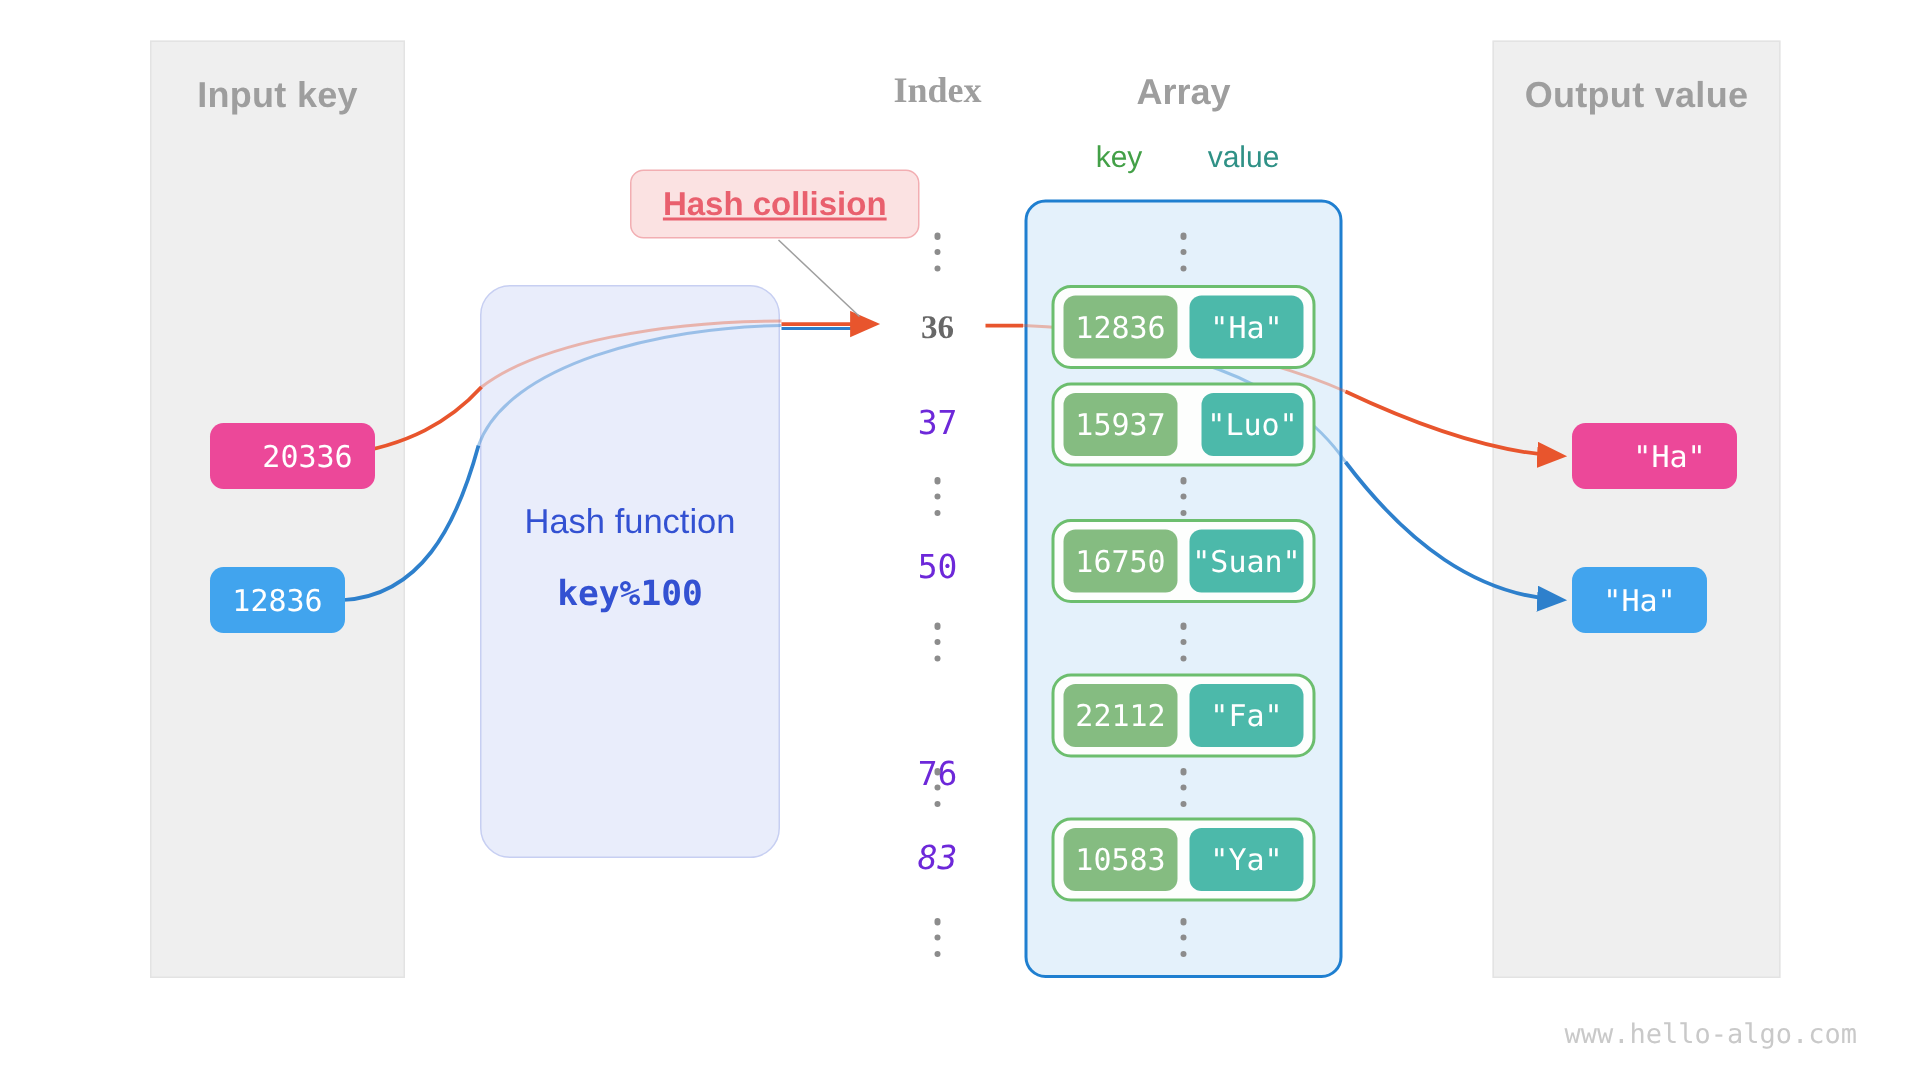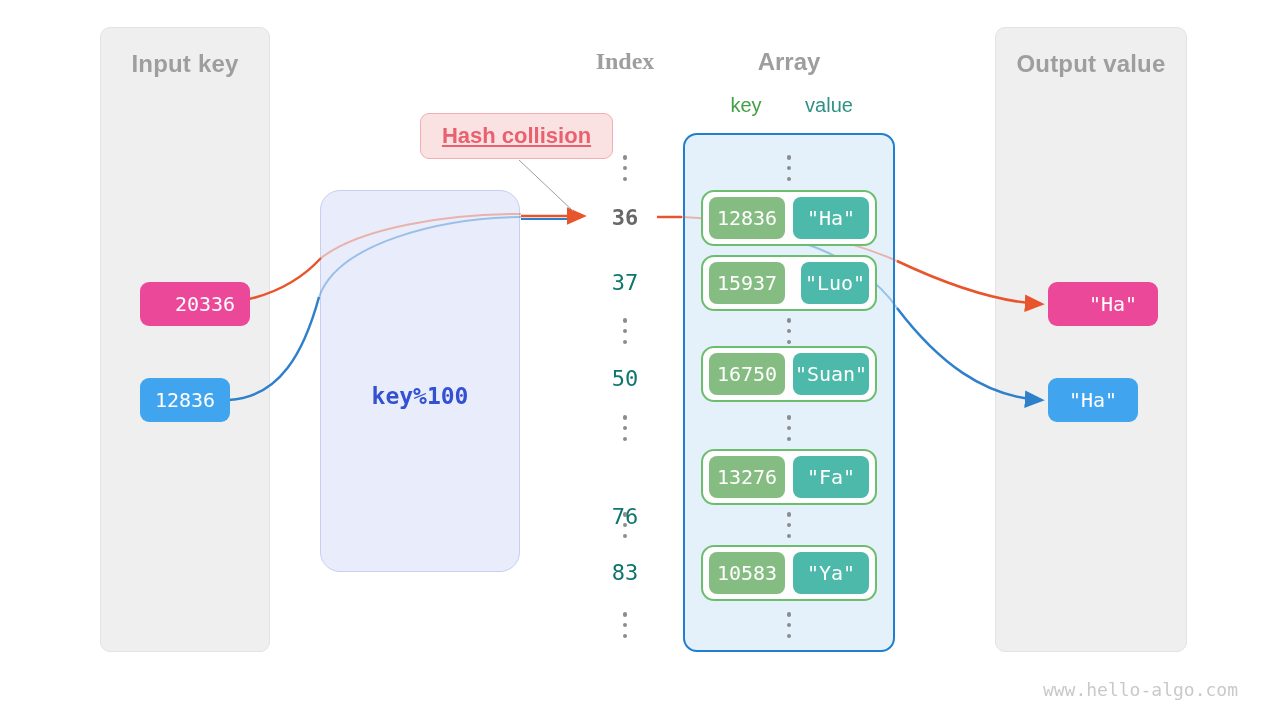--- a/index.html
+++ b/index.html
@@ -2,21 +2,21 @@
 <html><head>
 <meta charset="utf-8">
 <style>
   html,body{margin:0;padding:0;background:#ffffff;}
   .stage{position:relative;width:1280px;height:720px;background:#ffffff;overflow:hidden;
          font-family:"Liberation Sans",sans-serif;}
   .mono{font-family:"DejaVu Sans Mono",monospace;}
 
   
   .panel{position:absolute;top:27px;width:170px;height:625px;background:#efefef;
-         border:1px solid #e3e3e3;border-radius:10px;box-sizing:border-box;}
+         border:1px solid #e3e3e3;border-radius:0;box-sizing:border-box;}
   .panel.output{width:192px;}
   .panel-title{position:absolute;top:22px;left:0;width:100%;text-align:center;
                font-size:24px;font-weight:bold;color:#9e9e9e;letter-spacing:.2px;}
 
   
   .chip{position:absolute;width:90px;height:44px;border-radius:9px;display:flex;
         align-items:center;justify-content:center;color:#ffffff;font-size:20px;z-index:5;}
   .chip.orange{background:#ec4899;padding-left:20px;}
   .chip.blue{background:#41a4ee;}
 
@@ -36,22 +36,22 @@
 
   
   .col-header{position:absolute;top:48px;width:120px;text-align:center;font-size:24px;
               font-weight:bold;color:#9e9e9e;}
   .sub-header{position:absolute;top:94px;width:84px;text-align:center;font-size:20px;font-weight:500;}
   .sub-header.key{color:#43a047;}
   .sub-header.value{color:#2f9186;}
 
   
   .index-row{position:absolute;left:585px;width:80px;height:30px;line-height:30px;
-             text-align:center;font-size:22px;color:#0f766e;}
-  .index-row.bold{font-weight:bold;color:#686868;}
+             text-align:center;font-size:22px;color:#6d28d9;}
+  .index-row.bold{font-weight:bold;color:#686868;font-family:Liberation Serif, serif;}
 
   
   .arraybox{position:absolute;left:683px;top:133px;width:212px;height:519px;background:#e4f1fb;
             border:2.5px solid #1f7fd0;border-radius:14px;box-sizing:border-box;z-index:1;}
 
   
   .pair{position:absolute;left:701px;width:176px;height:56px;background:#fdfefd;
         border:2px solid #6cbe6e;border-radius:13px;box-sizing:border-box;display:flex;
         align-items:center;padding:0 6px;gap:8px;z-index:5;}
   .pair .kbox{width:76px;height:42px;background:#85bc81;border-radius:8px;display:flex;
@@ -75,20 +75,21 @@
 
   <div class="panel" style="left:100px;">
     <div class="panel-title">Input key</div>
   </div>
 
   <div class="panel output" style="left:995px;">
     <div class="panel-title">Output value</div>
   </div>
 
   <div class="hashbox">
+    <div class="hash-title">Hash function</div>
     <div class="hash-formula mono">key%100</div>
   </div>
 
   <div class="arraybox"></div>
 
   <div class="col-header" style="left:565px;font-family:Liberation Serif, serif;">Index</div>
   <div class="col-header" style="left:729px;">Array</div>
   <div class="sub-header key" style="left:704px;">key</div>
   <div class="sub-header value" style="left:787px;">value</div>
 
@@ -158,21 +159,21 @@
         <i class="dot"></i>
         <i class="dot"></i>
         <i class="dot"></i>
       </div>
       <div class="index-row mono" style="top: 462px; margin-top: 40px;">76</div>
       <div class="vdots" style="left: 585px; top: 512px;">
         <i class="dot"></i>
         <i class="dot"></i>
         <i class="dot"></i>
       </div>
-      <div class="index-row mono" style="top: 558px;">83</div>
+      <div class="index-row mono" style="top: 558px; font-style: italic;">83</div>
       <div class="vdots" style="left: 585px; top: 612px;">
         <i class="dot"></i>
         <i class="dot"></i>
         <i class="dot"></i>
       </div>
     </div>
   <div>
       <div class="vdots" style="left: 749px; top: 155px;">
         <i class="dot"></i>
         <i class="dot"></i>
@@ -194,21 +195,21 @@
       <div class="pair" style="top: 346px; align-items: center;">
         <div class="kbox mono">16750</div>
         <div class="vbox mono">"Suan"</div>
       </div>
       <div class="vdots" style="left: 749px; top: 415px;">
         <i class="dot"></i>
         <i class="dot"></i>
         <i class="dot"></i>
       </div>
       <div class="pair" style="top: 449px;">
-        <div class="kbox mono">13276</div>
+        <div class="kbox mono">22112</div>
         <div class="vbox mono">"Fa"</div>
       </div>
       <div class="vdots" style="left: 749px; top: 512px;">
         <i class="dot"></i>
         <i class="dot"></i>
         <i class="dot"></i>
       </div>
       <div class="pair" style="top: 545px;">
         <div class="kbox mono">10583</div>
         <div class="vbox mono">"Ya"</div>

